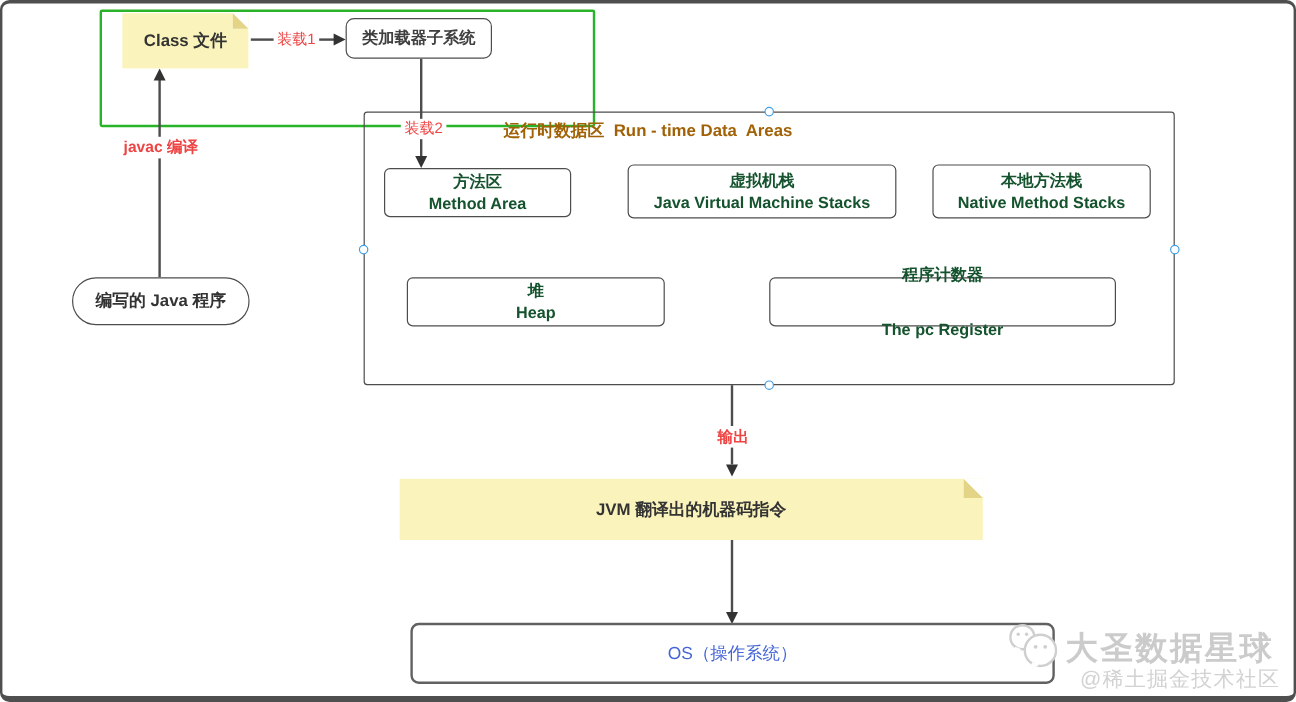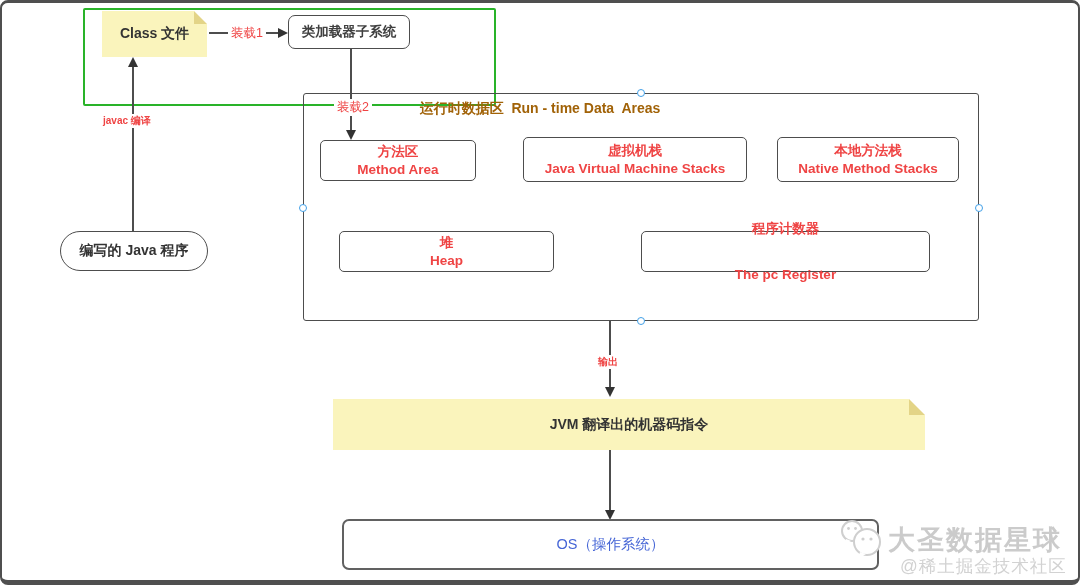--- a/index.html
+++ b/index.html
@@ -7,39 +7,39 @@
   .frame{position:relative;width:1080px;height:585px;box-sizing:border-box;
     border:2px solid #4f4f4f;border-top-width:3px;border-bottom-width:5px;
     border-radius:8px;background:#fff;overflow:hidden;}
 
   
   .abs{position:absolute;box-sizing:border-box;}
 
   
   .node{background:#fff;border:1.6px solid #4d4d4d;border-radius:5px;
     display:flex;flex-direction:column;align-items:center;justify-content:center;
-    font-weight:bold;font-size:13.5px;line-height:1.32;text-align:center;color:#ef4444;z-index:3;}
+    font-weight:bold;font-size:13.5px;line-height:1.32;text-align:center;color:#14532d;z-index:3;}
 
   
   .sticky{background:#faf4bc;display:flex;align-items:center;justify-content:center;
     font-weight:bold;color:#333;z-index:3;}
   .fold{position:absolute;top:0;right:0;width:0;height:0;
     border-top:13px solid #fff;border-left:13px solid #e3d487;}
   .fold.big{border-top-width:16px;border-left-width:16px;}
 
   
   .vline{position:absolute;width:1.6px;background:#4d4d4d;z-index:1;}
   .hline{position:absolute;height:1.6px;background:#4d4d4d;z-index:1;}
   .arr{position:absolute;width:0;height:0;z-index:2;}
   .arr.down{border-left:5px solid transparent;border-right:5px solid transparent;border-top:10px solid #333;}
   .arr.up{border-left:5px solid transparent;border-right:5px solid transparent;border-bottom:10px solid #333;}
   .arr.right{border-top:5px solid transparent;border-bottom:5px solid transparent;border-left:10px solid #333;}
 
   .linelabel{position:absolute;background:#fff;padding:0 3px;font-size:12.5px;color:#ef4444;z-index:4;white-space:nowrap;}
-  .linelabel.bold{font-weight:bold;font-size:10px;}
+  .linelabel.bold{font-weight:bold;font-size:13px;}
 
   .green-rect{border:2.5px solid #29b329;border-radius:2px;z-index:0;}
 
   .bigbox{border:1.6px solid #4d4d4d;border-radius:3px;background:transparent;z-index:0;}
   .bigbox-title{position:absolute;top:97px;left:0;width:100%;text-align:center;
     font-weight:bold;font-size:14px;color:#a16207;white-space:pre;z-index:2;}
 
   .handle{position:absolute;width:8px;height:8px;border-radius:50%;
     background:#fff;border:1.5px solid #42a0e8;box-sizing:border-box;z-index:5;}
 
@@ -112,21 +112,21 @@
   </div>
   <div class="abs node" style="left:639px;top:228px;width:289px;height:41px;gap:28px;">
     <span>程序计数器</span>
     <span>The pc Register</span>
   </div>
 
   <div class="vline" style="left:607px;top:318px;height:66px;"></div>
   <span class="linelabel bold" style="left:593px;top:352px;">输出</span>
   <div class="arr down" style="left:603px;top:384px;"></div>
 
-  <div class="abs sticky" style="left:331px;top:396px;width:592px;height:51px;font-size:14px;">
+  <div class="abs sticky" style="left:331px;top:396px;width:486px;height:51px;font-size:14px;">
     <span>JVM 翻译出的机器码指令</span>
     <span class="fold big"></span>
   </div>
 
   <div class="vline" style="left:607px;top:447px;height:61px;"></div>
   <div class="arr down" style="left:603px;top:507px;"></div>
 
   <div class="abs osbox" style="left:340px;top:516px;width:537px;height:51px;">
     <span>OS（操作系统）</span>
   </div>

